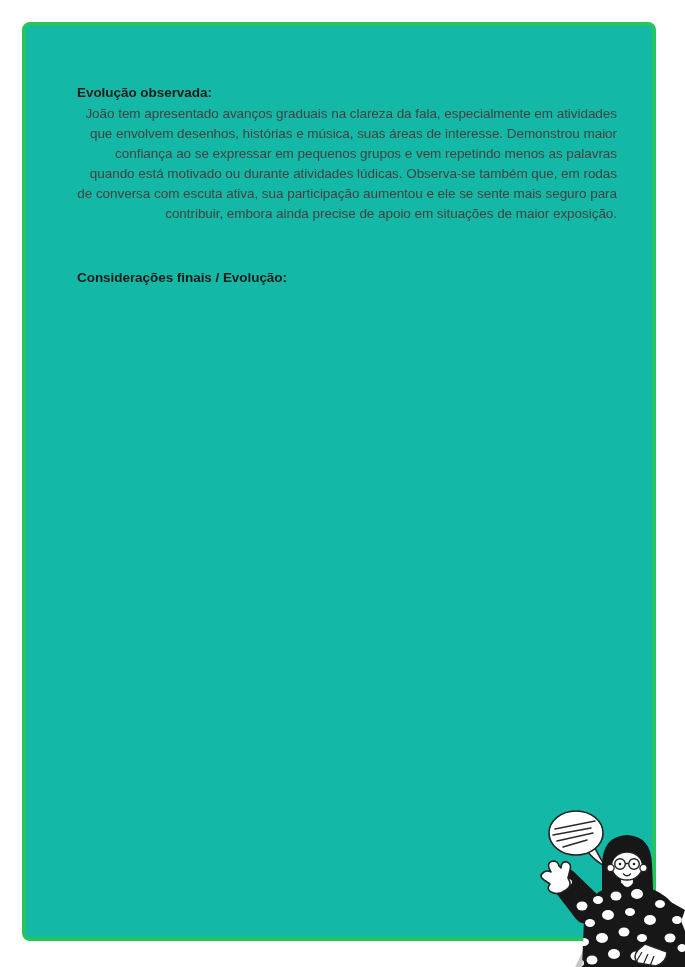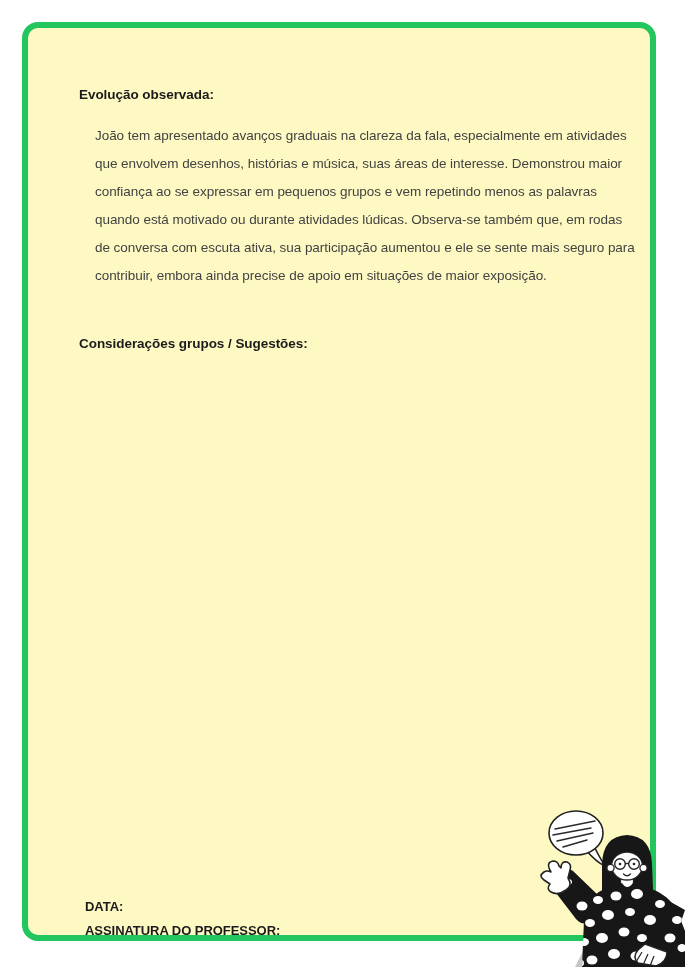--- a/index.html
+++ b/index.html
@@ -7,43 +7,44 @@
     width: 685px; height: 967px;
     background: #ffffff;
     position: relative;
     overflow: hidden;
     font-family: "Liberation Sans", "DejaVu Sans", sans-serif;
   }
   .page {
     position: absolute;
     left: 22px; top: 22px;
     width: 634px; height: 919px;
-    border: 6px solid #22c55e;
-    border-radius: 16px;
-    background: #fef9c3;
+    border: 4px solid #22c55e;
+    border-radius: 8px;
+    background: #14b8a6;
     box-sizing: border-box;
   }
   .content {
     padding: 56px 0 0 51px;
   }
   .section-heading {
     margin: 0;
     font-size: 13.5px;
     font-weight: bold;
     color: #1b1b1b;
     line-height: 22px;
     letter-spacing: -0.05px;
   }
   .section-body {
-    margin: 16px;
+    margin: 0;
     width: 540px;
     font-size: 13.5px;
     color: #424242;
-    line-height: 28px;
+    line-height: 20px;
     letter-spacing: -0.05px;
+    text-align: right;
   }
   .section + .section { margin-top: 43px; }
   .footer-block {
     position: absolute;
     left: 57px; top: 867px;
   }
   .footer-label {
     font-size: 13px;
     font-weight: bold;
     color: #1b1b1b;
@@ -62,29 +63,25 @@
 
 <div class="page">
   <div class="content">
 
     <div class="section">
       <p class="section-heading">Evolução observada:</p>
       <p class="section-body">João tem apresentado avanços graduais na clareza da fala, especialmente em atividades que envolvem desenhos, histórias e música, suas áreas de interesse. Demonstrou maior confiança ao se expressar em pequenos grupos e vem repetindo menos as palavras quando está motivado ou durante atividades lúdicas. Observa-se também que, em rodas de conversa com escuta ativa, sua participação aumentou e ele se sente mais seguro para contribuir, embora ainda precise de apoio em situações de maior exposição.</p>
     </div>
 
     <div class="section">
-      <p class="section-heading">Considerações grupos / Sugestões:</p>
+      <p class="section-heading">Considerações finais / Evolução:</p>
     </div>
 
   </div>
 
-  <div class="footer-block">
-    <div class="footer-label">DATA:</div>
-    <div class="footer-label">ASSINATURA DO PROFESSOR:</div>
-  </div>
 </div>
 
 <div class="illustration">
   <svg width="165" height="187" viewBox="0 0 165 187" xmlns="http://www.w3.org/2000/svg">
     <defs>
       <clipPath id="sweaterClip">
         <path d="M 62 187 L 64 140 Q 66 114 90 107 L 102 103 Q 107 111 113 103 L 125 107 Q 149 113 158 133 L 167 156 L 167 187 Z"></path>
         <path d="M 33 93 Q 26 101 33 109 L 56 139 Q 63 147 72 141 L 81 133 Q 88 126 80 117 L 53 91 Q 42 83 33 93 Z"></path>
         <path d="M 140 116 L 165 130 L 149 177 L 124 167 Q 120 158 126 150 Z"></path>
       </clipPath>

